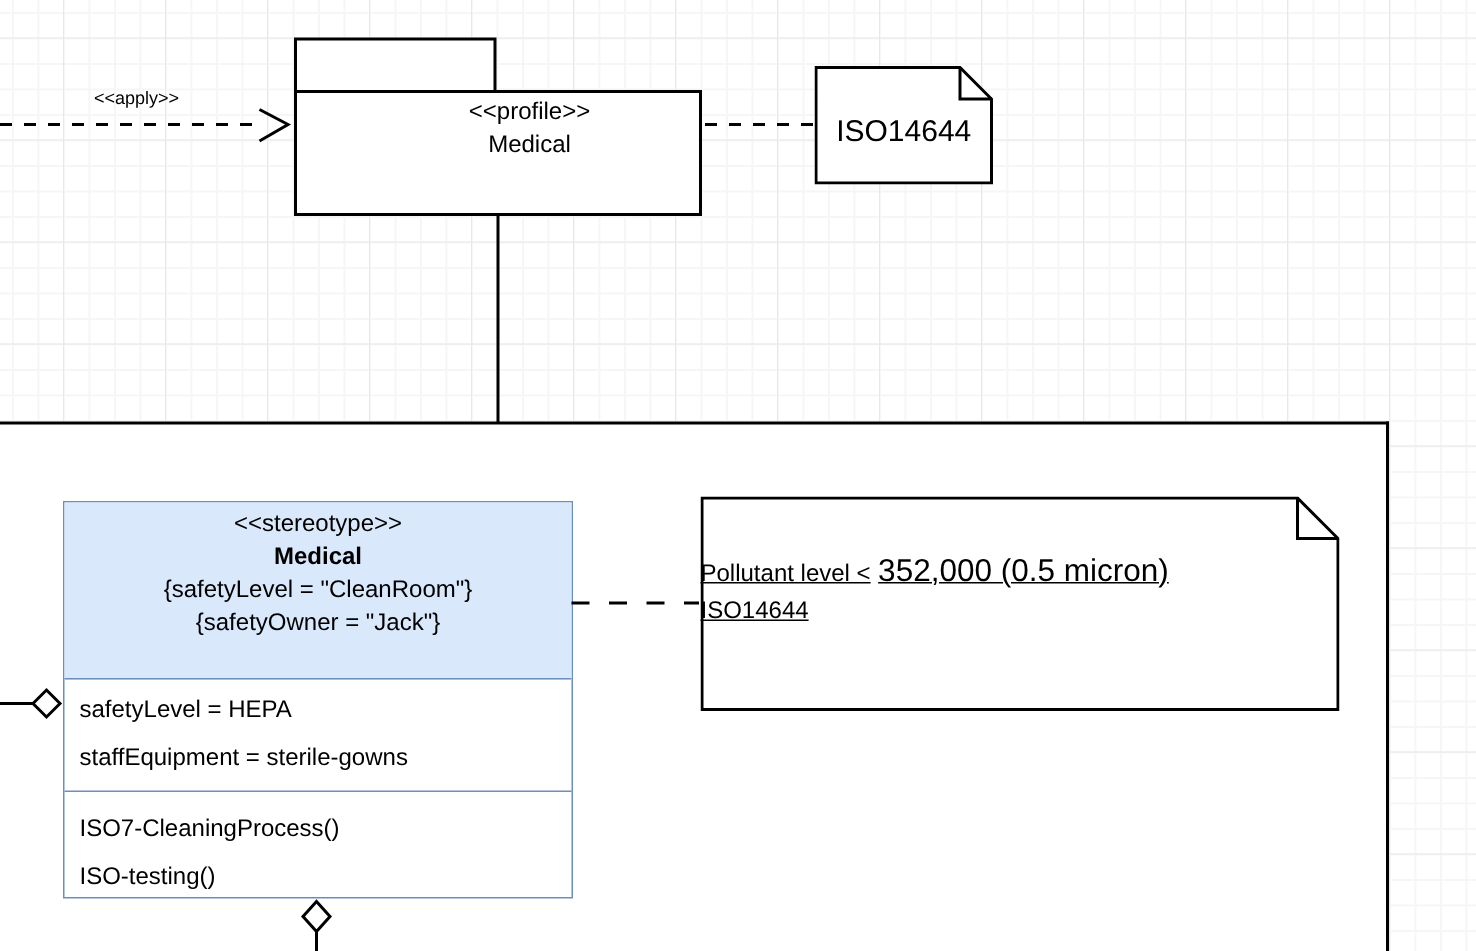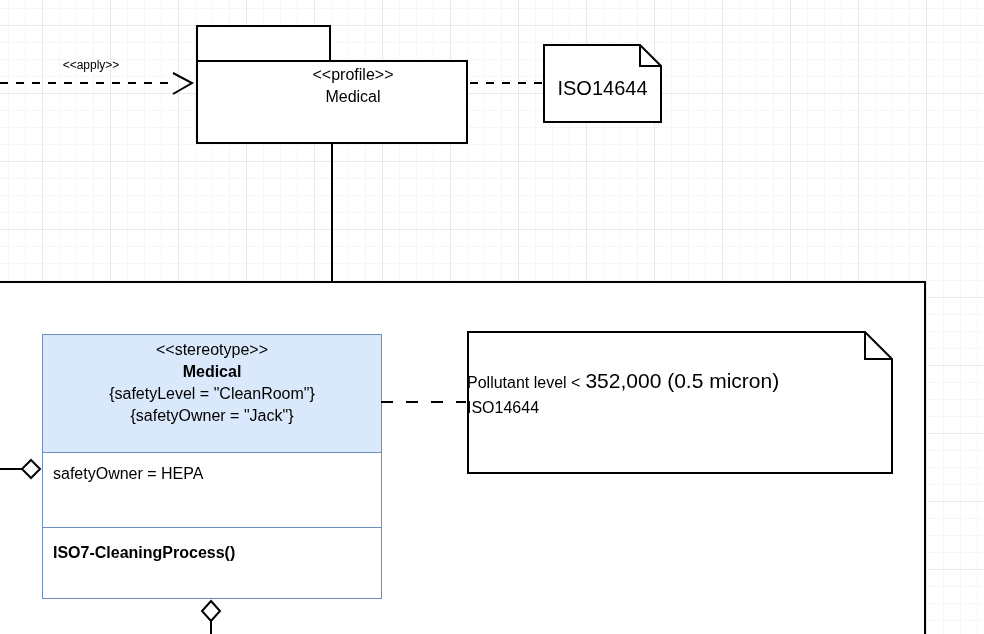--- a/index.html
+++ b/index.html
@@ -30,38 +30,38 @@
   #package-text{left:197px;top:64px;width:312px;text-align:center;font-size:16px;line-height:22px;}
 
   
   #apply-label{left:36px;top:58px;width:110px;text-align:center;font-size:12px;}
 
   
   .note-text{text-align:left;}
   #note-top{left:543px;top:44px;width:119px;height:79px;}
   #note-top-text{left:543px;top:44px;width:119px;height:69px;padding-top:10px;display:flex;align-items:center;justify-content:center;font-size:20px;}
   #note-constraints{left:467px;top:331px;width:426px;height:143px;}
-  #note-constraints-text{left:467px;top:331px;width:420px;padding-top:37px;font-size:16px;}
+  #note-constraints-text{left:467px;top:331px;width:420px;padding-top:37px;font-size:16px;text-decoration:underline;}
   #nc-line1{line-height:26px;}
   #nc-line1 .big{font-size:21px;margin-left:5px;}
   .nc-line{line-height:23px;}
 
   
   #factory-class{
     left:42px;top:334px;width:340px;height:265px;background:#fff;
     border:1px solid #6c8ebf;box-sizing:border-box;
   }
   #factory-header{
     height:113px;background:#dae8fc;border-bottom:1px solid #6c8ebf;
     text-align:center;font-size:16px;line-height:22px;padding-top:4px;box-sizing:content-box;
   }
   #factory-header .cls-name{font-weight:bold;}
   .compartment{padding:0 0 0 10px;font-size:16px;}
   #factory-attributes{height:75px;border-bottom:1px solid #6c8ebf;padding-top:10px;box-sizing:border-box;}
-  #factory-operations{padding-top:14px;font-weight:bold;}
+  #factory-operations{padding-top:14px;}
   .member{line-height:21px;margin-bottom:11px;}
 
   #connector-overlay{left:0;top:0;width:984px;height:634px;pointer-events:none;}
 </style>
 </head>
 <body>
 
 <div id="canvas">
 
   <div class="abs" id="container-frame"></div>
@@ -86,24 +86,26 @@
   </div>
 
   <div class="abs" id="factory-class">
     <div id="factory-header">
       <div>&lt;&lt;stereotype&gt;&gt;</div>
       <div class="cls-name">Medical</div>
       <div>{safetyLevel = "CleanRoom"}</div>
       <div>{safetyOwner = "Jack"}</div>
     </div>
     <div id="factory-attributes" class="compartment">
-      <div class="member">safetyOwner = HEPA</div>
+      <div class="member">safetyLevel = HEPA</div>
+      <div class="member">staffEquipment = sterile-gowns</div>
     </div>
     <div id="factory-operations" class="compartment">
       <div class="member">ISO7-CleaningProcess()</div>
+      <div class="member">ISO-testing()</div>
     </div>
   </div>
 
   <div class="abs" id="note-constraints">
     <svg width="426" height="143" viewBox="0 0 426 143">
       <path d="M1,1 L398,1 L425,28 L425,142 L1,142 Z" fill="#ffffff" stroke="#000000" stroke-width="2"></path>
       <path d="M398,1 L398,28 L425,28" fill="none" stroke="#000000" stroke-width="2"></path>
     </svg>
   </div>
   <div class="abs note-text" id="note-constraints-text">

